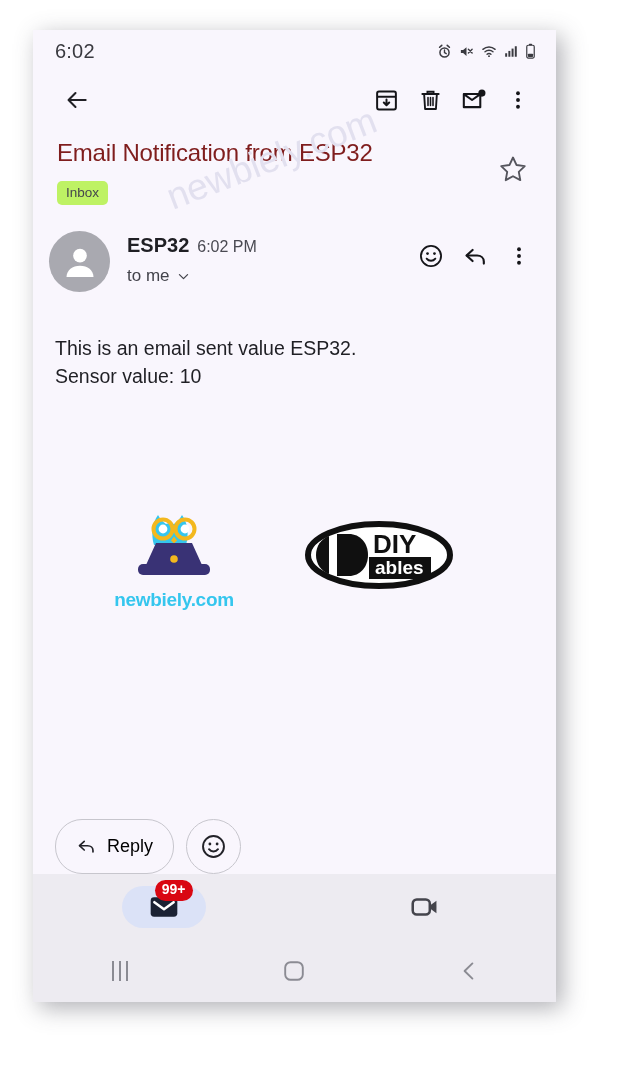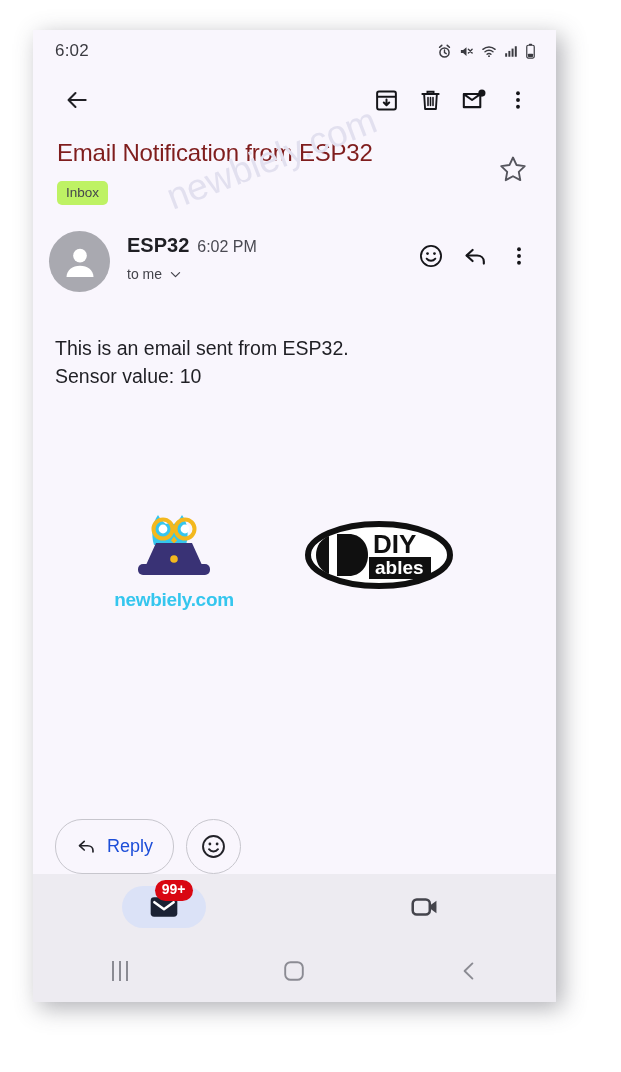--- a/index.html
+++ b/index.html
@@ -46,21 +46,21 @@
   #statusbar {
     position: relative;
     height: 42px;
     display: flex;
     align-items: center;
     justify-content: space-between;
     padding: 0 20px 0 22px;
     box-sizing: border-box;
   }
   #clock {
-    font-size: 17px;
+    font-size: 20px;
     color: #3a3a40;
     letter-spacing: .2px;
   }
   #status-icons {
     display: flex;
     align-items: center;
     gap: 7px;
   }
   #status-icons svg { display: block; }
 
@@ -155,21 +155,21 @@
     color: #4a4a52;
   }
   #to-line {
     display: flex;
     align-items: center;
     gap: 6px;
     margin-top: 9px;
     cursor: pointer;
   }
   #to-text {
-    font-size: 14px;
+    font-size: 17px;
     color: #43434b;
     text-align: right;
   }
   #sender-actions {
     display: flex;
     align-items: center;
     gap: 2px;
     padding-top: 6px;
   }
   .sa-btn {
@@ -224,21 +224,21 @@
   .pill {
     height: 53px;
     border: 1px solid #c7c6cd;
     border-radius: 27px;
     display: flex;
     align-items: center;
     justify-content: flex-start;
     gap: 10px;
     padding: 0 20px;
     font-size: 18px;
-    color: #1d4ed8;
+    color: #000000;
     background: transparent;
     cursor: pointer;
     white-space: nowrap;
   }
   #emoji-btn {
     width: 53px;
     height: 53px;
     border: 1px solid #c7c6cd;
     border-radius: 50%;
     display: flex;
@@ -456,21 +456,21 @@
         <svg width="22" height="22" viewBox="0 0 24 24">
           <circle cx="12" cy="4.6" r="2.1" fill="#151519"></circle>
           <circle cx="12" cy="12" r="2.1" fill="#151519"></circle>
           <circle cx="12" cy="19.4" r="2.1" fill="#151519"></circle>
         </svg>
       </div>
     </div>
   </div>
 
   <div id="msg-body">
-    <div>This is an email sent from ESP32.</div>
+    <div>This is an email sent value ESP32.</div>
     <div>Sensor value: 10</div>
   </div>
 
   <div id="logos">
     <div id="owl-logo">
       <svg width="108" height="80" viewBox="0 0 108 80">
 
         <path d="M34 42c-3-10-2-22 4-30 2 4 5 7 8 9 2-1 5-1 8 0 3-2 6-5 8-9 6 8 7 20 4 30z" fill="#35c6ee"></path>
 
         <circle cx="43" cy="26" r="9.5" fill="none" stroke="#f3b81e" stroke-width="4"></circle>

